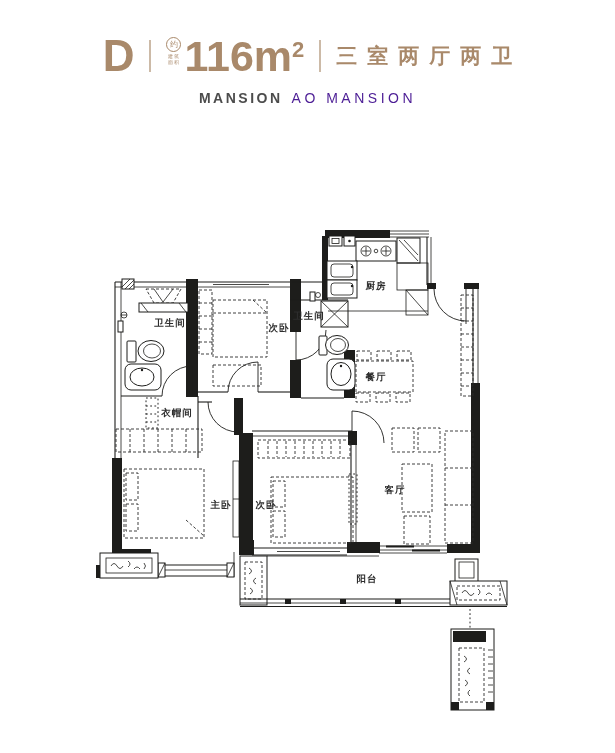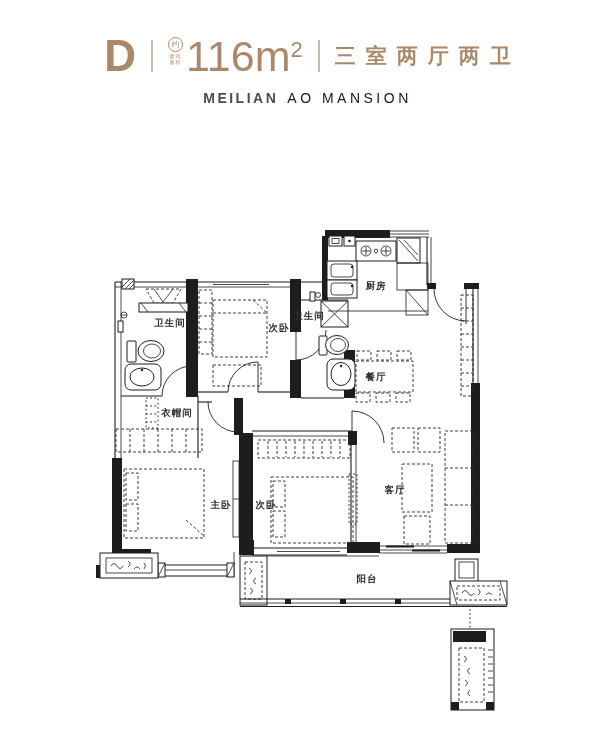--- a/index.html
+++ b/index.html
@@ -9,26 +9,26 @@
   .hdr{position:absolute;top:34px;left:0;width:100%;text-align:center;color:#a9896a;}
   .hdr-main{display:flex;justify-content:center;align-items:center;gap:15px;height:44px;}
   .unit{font-size:44px;font-weight:bold;line-height:40px;}
   .vdiv{width:2px;height:32px;background:#ccbaa7;}
   .area-wrap{display:flex;align-items:flex-start;}
   .icon-blk{display:flex;flex-direction:column;align-items:center;margin:1px 3px 0 0;}
   .icon-circle{width:13px;height:13px;border:1px solid #a9896a;border-radius:50%;
                font-size:8px;line-height:13px;text-align:center;}
   .icon-caption{font-size:5px;width:12px;line-height:6px;margin-top:1px;text-align:center;
                 word-break:break-all;letter-spacing:1px;}
-  .area{font-size:43px;font-weight:normal;line-height:40px;}
+  .area{font-size:43px;font-weight:bold;line-height:40px;}
   .area sup{font-size:22px;line-height:10px;vertical-align:14px;}
   .layout-desc{font-size:21px;font-weight:bold;letter-spacing:10px;margin-right:-10px;line-height:40px;}
   .brand{margin-top:12px;font-size:14px;}
   .brand-primary{color:#4c4c4c;font-weight:bold;letter-spacing:2.5px;}
-  .brand-secondary{color:#0f172a;margin-left:9px;letter-spacing:3.5px;}
+  .brand-secondary{color:#4c1d95;margin-left:9px;letter-spacing:3.5px;}
   
   .plan{position:absolute;left:0;top:0;}
   .ln{stroke:#1d1d1b;stroke-width:1.1;fill:none;}
   .thin{stroke:#1d1d1b;stroke-width:0.8;fill:none;}
   .blk{fill:#1d1d1b;stroke:none;}
   .dash{stroke:#2b2b2b;stroke-width:0.9;fill:none;stroke-dasharray:3 2;}
   .dotl{stroke:#2b2b2b;stroke-width:1;fill:none;stroke-dasharray:1.8 2.4;}
   .fix{stroke:#1d1d1b;stroke-width:1;fill:#fff;}
   .arc{stroke:#1d1d1b;stroke-width:0.9;fill:none;}
   .lbl{font-family:"Liberation Sans",sans-serif;font-size:9.5px;font-weight:bold;
@@ -47,21 +47,21 @@
         <span class="icon-blk">
           <span class="icon-circle">约</span>
           <span class="icon-caption">建筑面积</span>
         </span>
         <span class="area"><span>116m</span><sup>2</sup></span>
       </span>
       <span class="vdiv"></span>
       <span class="layout-desc">三室两厅两卫</span>
     </div>
     <div class="brand">
-      <span class="brand-primary">MEILIAN</span><span class="brand-secondary">AO MANSION</span>
+      <span class="brand-primary">MANSION</span><span class="brand-secondary">AO MANSION</span>
     </div>
   </div>
 
   <svg class="plan" width="615" height="753" viewBox="0 0 615 753">
 
     <g>
 
       <line class="ln" x1="115" y1="282" x2="115" y2="558"></line>
       <line class="thin" x1="121" y1="282" x2="121" y2="556"></line>
       <rect class="blk" x="112" y="458" width="10" height="98"></rect>

